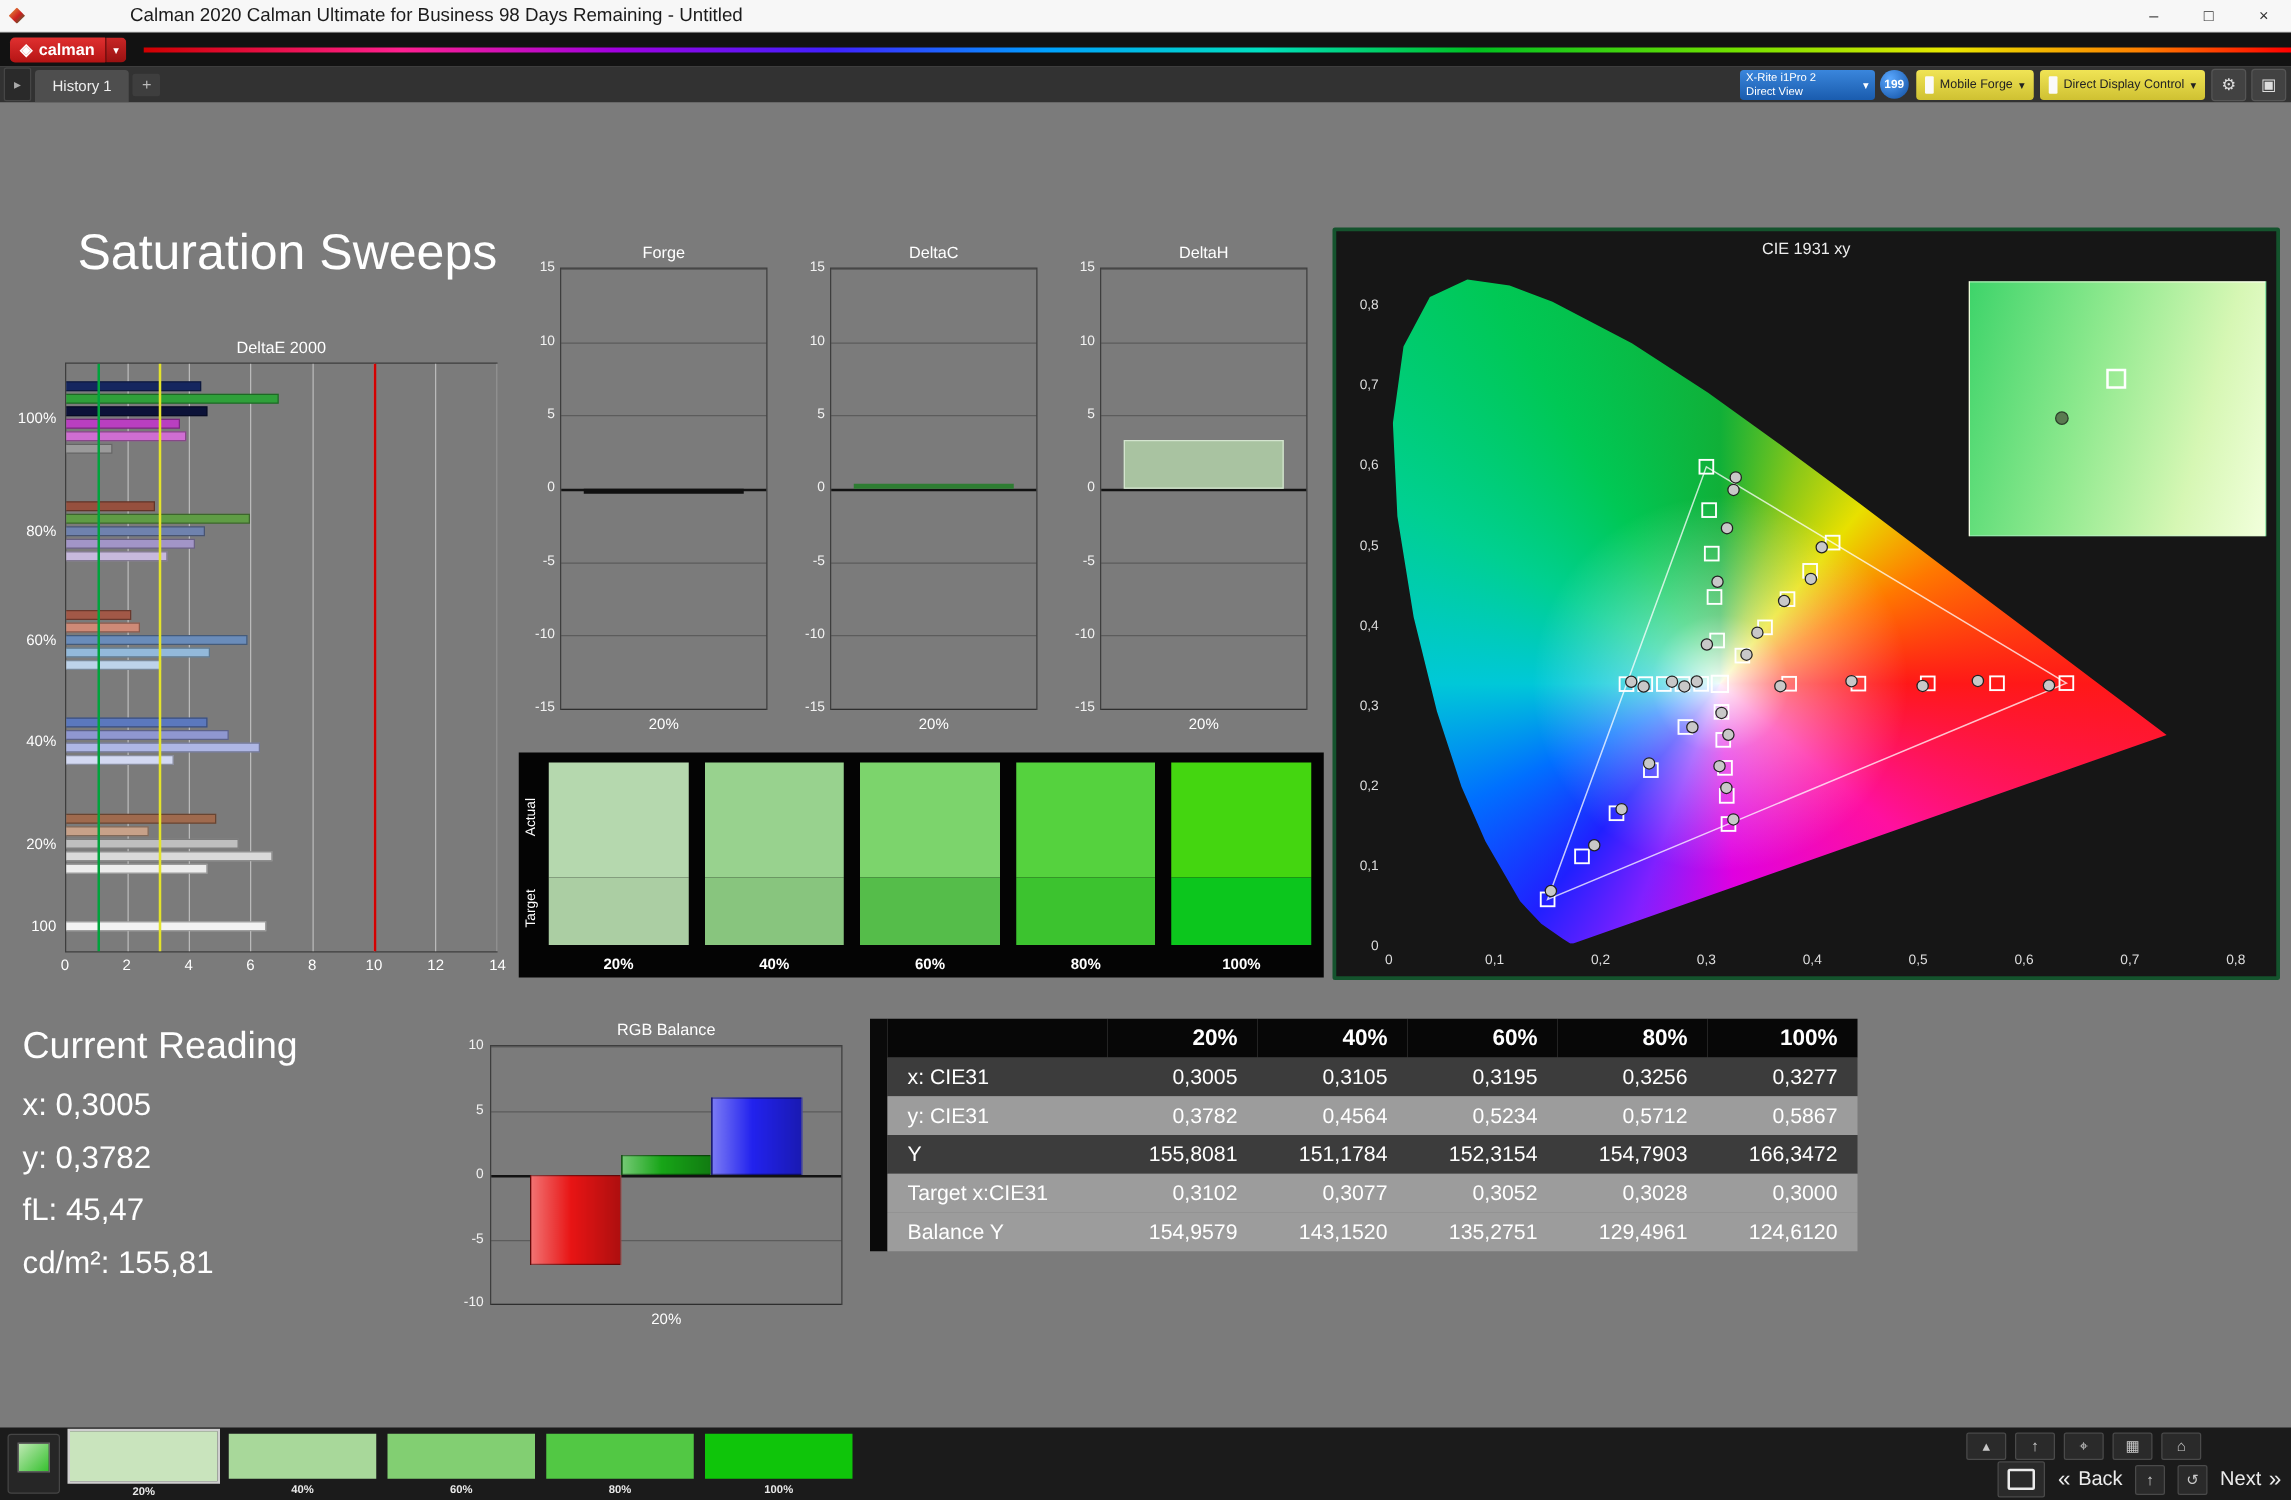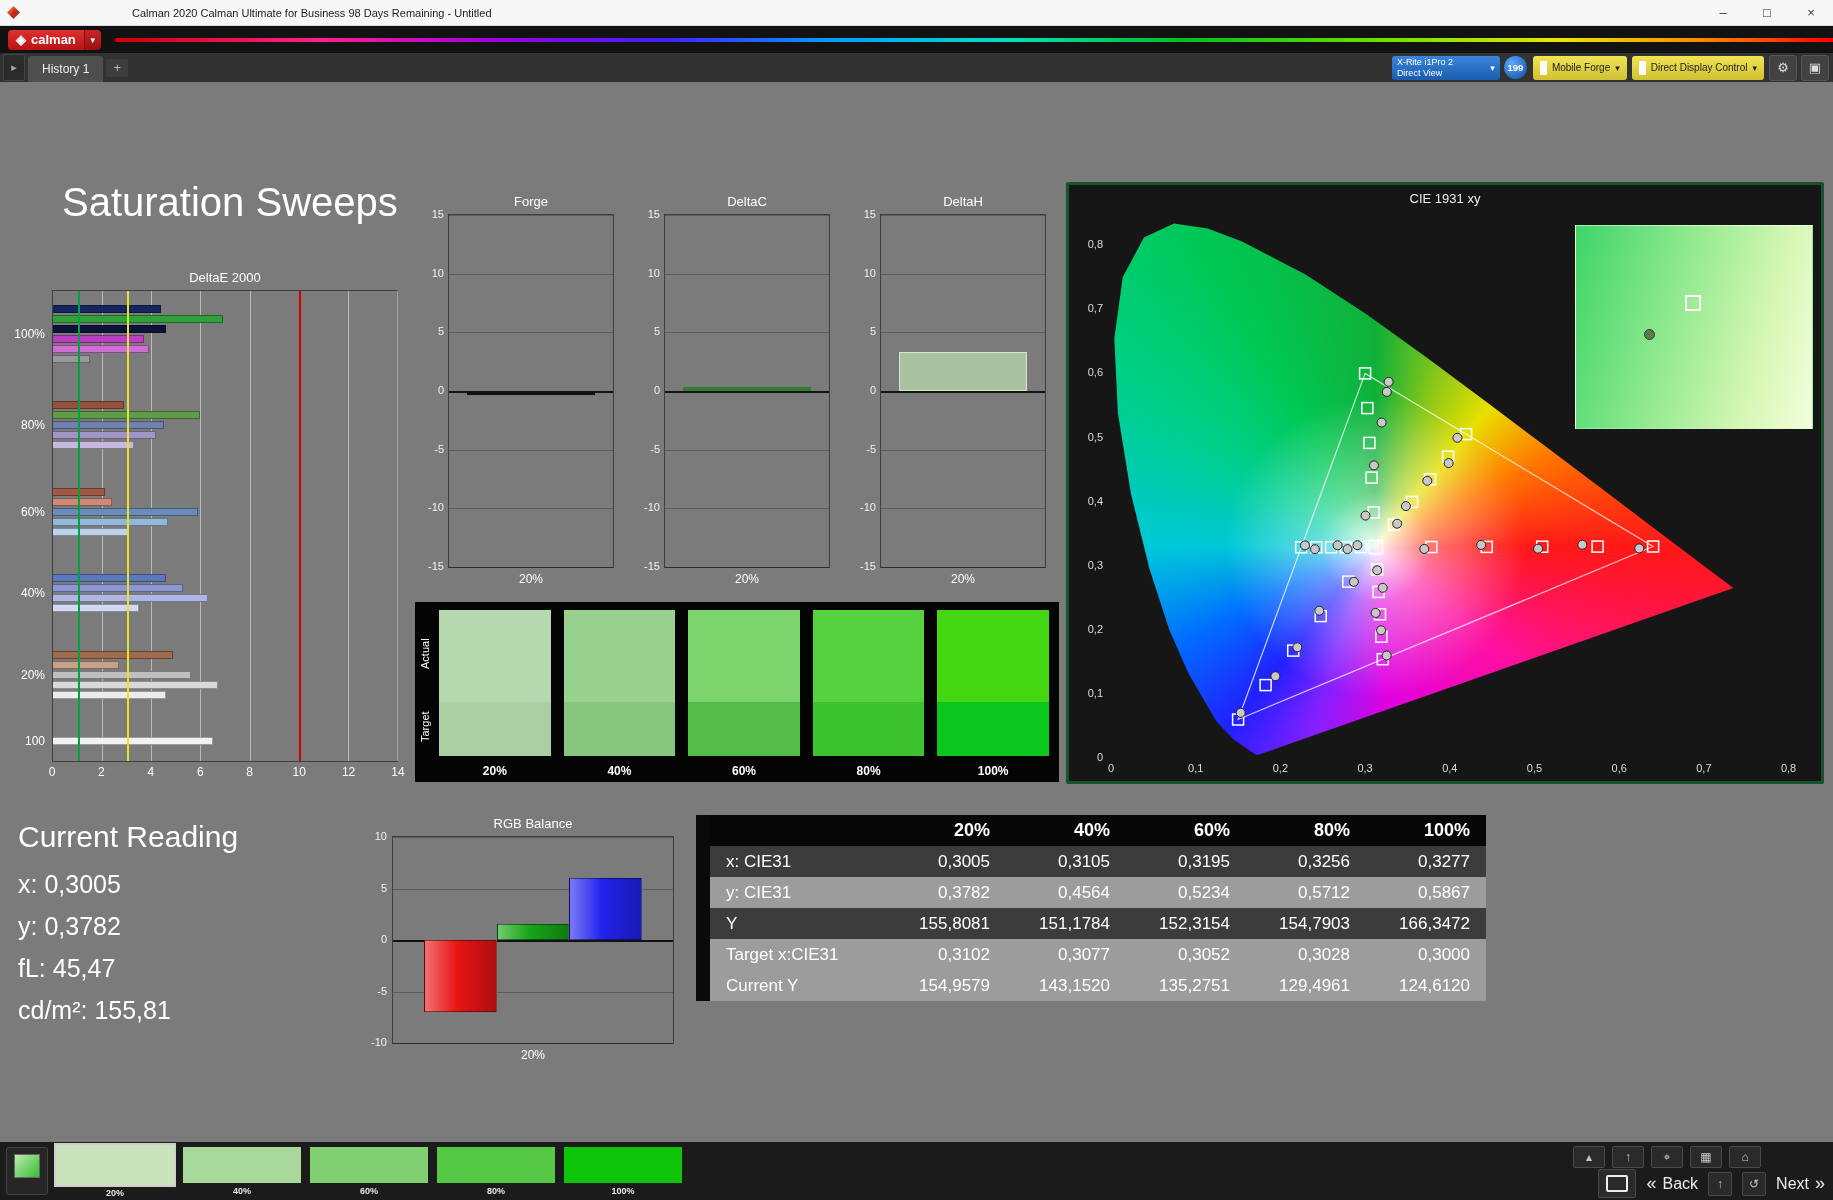--- a/index.html
+++ b/index.html
@@ -2,21 +2,21 @@
 <html><head>
 <meta charset="utf-8">
 <style>
   html,body{margin:0;padding:0;}
   body{width:1833px;height:1200px;position:relative;overflow:hidden;background:#7b7b7b;
        font-family:"Liberation Sans",sans-serif;-webkit-user-select:none;user-select:none;}
 
   
   .titlebar{position:absolute;left:0;top:0;width:100%;height:26px;background:#f7f7f7;display:flex;align-items:center;border-bottom:1px solid #dcdcdc;box-sizing:border-box;}
   .title-icon{width:13px;height:13px;margin-left:7px;background:linear-gradient(135deg,#e8a03c,#cc2020 55%,#207a38);clip-path:polygon(50% 0,100% 50%,50% 100%,0 50%);}
-  .title-text{margin-left:112px;font-size:11px;color:#1b1b1b;white-space:nowrap;}
+  .title-text{margin-left:84px;font-size:15px;color:#1b1b1b;white-space:nowrap;}
   .win-btns{margin-left:auto;display:flex;height:100%;}
   .win-btn{width:44px;height:100%;display:flex;align-items:center;justify-content:center;font-size:13px;color:#333;}
 
   
   .logobar{position:absolute;left:0;top:26px;width:100%;height:27px;background:#121212;display:flex;align-items:center;}
   .calman-logo{margin-left:8px;height:20px;background:linear-gradient(#e03030,#b51414);border-radius:4px 0 0 4px;display:flex;align-items:center;padding:0 8px;color:#fff;font-weight:bold;font-size:13px;gap:5px;}
   .logo-caret{height:20px;width:16px;background:linear-gradient(#c82626,#991111);border-radius:0 4px 4px 0;color:#fff;font-size:9px;display:flex;align-items:center;justify-content:center;border-left:1px solid #7e0e0e;}
   .rainbow{flex:1;height:4px;margin-left:14px;background:linear-gradient(90deg,#d00000 0%,#ff2090 12%,#a000e0 22%,#4020ff 32%,#00a0ff 42%,#00e0c0 52%,#00c020 62%,#70e000 74%,#e8e800 84%,#ff8000 93%,#ff0000 100%);}
 
   
@@ -529,21 +529,21 @@
         </div>
         <div class="tbl-row light">
           <div class="cell lab">Target x:CIE31</div>
           <div class="cell val">0,3102</div>
           <div class="cell val">0,3077</div>
           <div class="cell val">0,3052</div>
           <div class="cell val">0,3028</div>
           <div class="cell val">0,3000</div>
         </div>
         <div class="tbl-row light">
-          <div class="cell lab">Current Y</div>
+          <div class="cell lab">Balance Y</div>
           <div class="cell val">154,9579</div>
           <div class="cell val">143,1520</div>
           <div class="cell val">135,2751</div>
           <div class="cell val">129,4961</div>
           <div class="cell val">124,6120</div>
         </div>
       </div>
   </div>
 
 </div>

